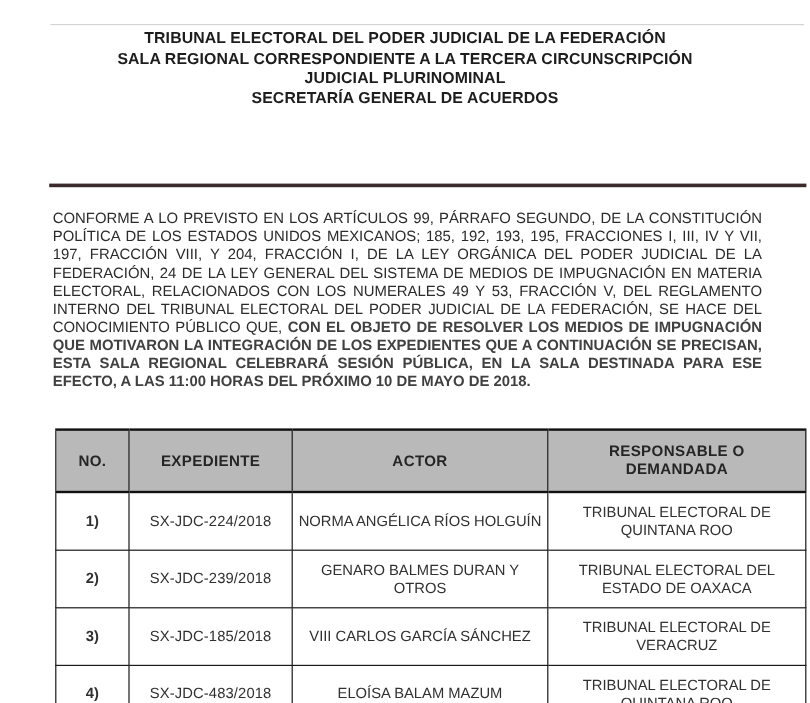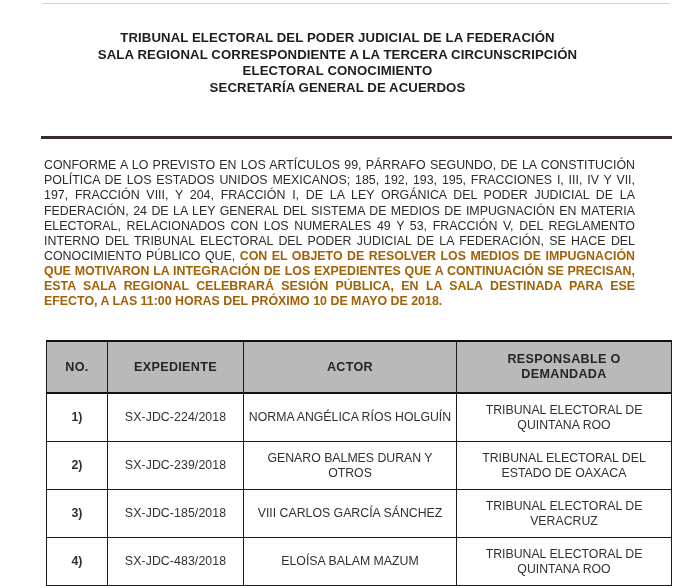--- a/index.html
+++ b/index.html
@@ -27,22 +27,23 @@
   .top-rule {
     position: absolute;
     top: 3px;
     left: 42px;
     right: 5px;
     height: 1px;
     background: #d4d4d4;
   }
 
   .header-block {
-    padding-top: 30px;
+    padding-top: 7px;
     text-align: center;
+    margin-top: 17px;
   }
   .header-block .hline {
     font-weight: bold;
     font-size: 13.2px;
     line-height: 16.6px;
     letter-spacing: 0.1px;
     white-space: nowrap;
     color: #1d1d1d;
   }
   .session-line {
@@ -68,21 +69,21 @@
     top: 146px;
     left: 44px;
     width: 591px;
     font-size: 12.4px;
     line-height: 15.05px;
     text-align: justify;
     color: #2b2b2b;
   }
   .body-para b {
     font-weight: bold;
-    color: #a16207;
+    color: #404040;
   }
 
   
   .tbl-wrap {
     position: absolute;
     top: 340px;
     left: 46px;
     width: 625px;
   }
   table.sesion {
@@ -130,21 +131,21 @@
 </head>
 <body>
 
 <div class="page">
 
   <div class="top-rule"></div>
 
   <div class="header-block">
     <div class="hline">TRIBUNAL ELECTORAL DEL PODER JUDICIAL DE LA FEDERACIÓN</div>
     <div class="hline">SALA REGIONAL CORRESPONDIENTE A LA TERCERA CIRCUNSCRIPCIÓN</div>
-    <div class="hline">ELECTORAL CONOCIMIENTO</div>
+    <div class="hline">JUDICIAL PLURINOMINAL</div>
     <div class="hline">SECRETARÍA GENERAL DE ACUERDOS</div>
   </div>
 
   <div class="divider"></div>
 
   <p class="body-para"><span>CONFORME A LO PREVISTO EN LOS ARTÍCULOS 99, PÁRRAFO SEGUNDO, DE LA CONSTITUCIÓN POLÍTICA DE LOS ESTADOS UNIDOS MEXICANOS; 185, 192, 193, 195, FRACCIONES I, III, IV Y VII, 197, FRACCIÓN VIII, Y 204, FRACCIÓN I, DE LA LEY ORGÁNICA DEL PODER JUDICIAL DE LA FEDERACIÓN, 24 DE LA LEY GENERAL DEL SISTEMA DE MEDIOS DE IMPUGNACIÓN EN MATERIA ELECTORAL, RELACIONADOS CON LOS NUMERALES 49 Y 53, FRACCIÓN V, DEL REGLAMENTO INTERNO DEL TRIBUNAL ELECTORAL DEL PODER JUDICIAL DE LA FEDERACIÓN, SE HACE DEL CONOCIMIENTO PÚBLICO QUE, </span><b>CON EL OBJETO DE RESOLVER LOS MEDIOS DE IMPUGNACIÓN QUE MOTIVARON LA INTEGRACIÓN DE LOS EXPEDIENTES QUE A CONTINUACIÓN SE PRECISAN, ESTA SALA REGIONAL CELEBRARÁ SESIÓN PÚBLICA, EN LA SALA DESTINADA PARA ESE EFECTO, A LAS 11:00 HORAS DEL PRÓXIMO 10 DE MAYO DE 2018.</b></p>
 
   <div class="tbl-wrap">
     <table class="sesion">
       <colgroup>

